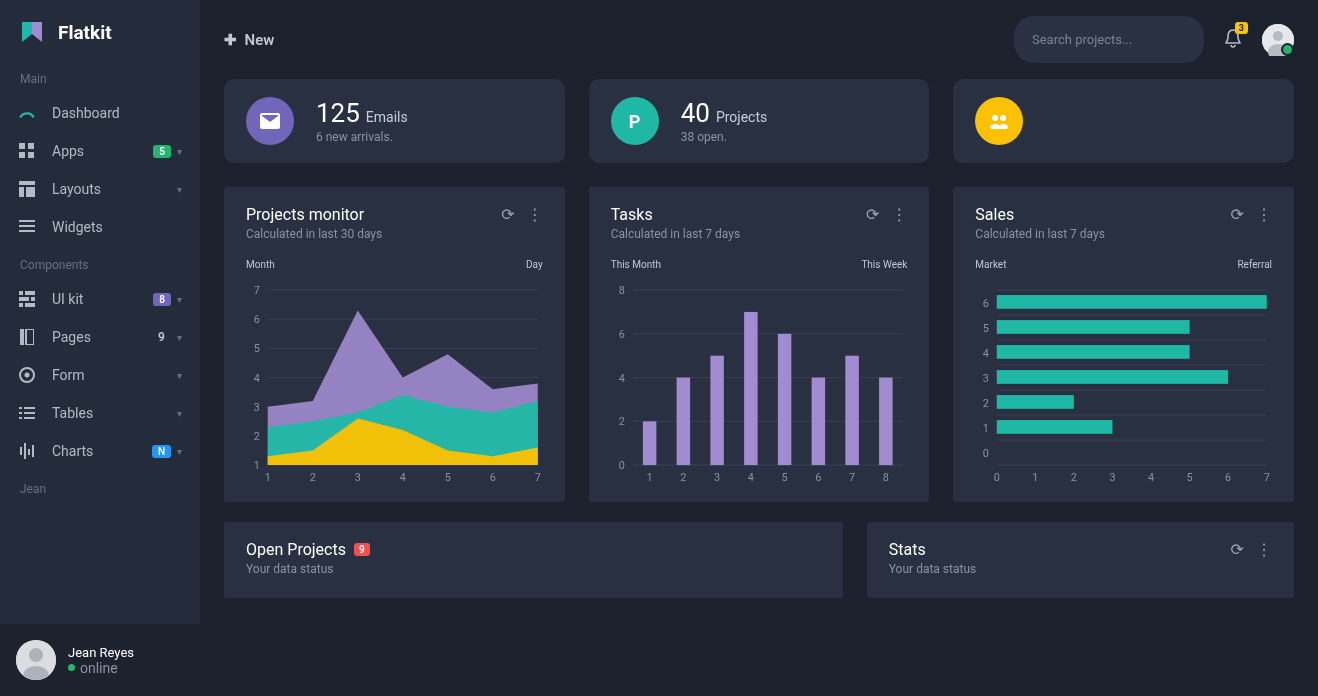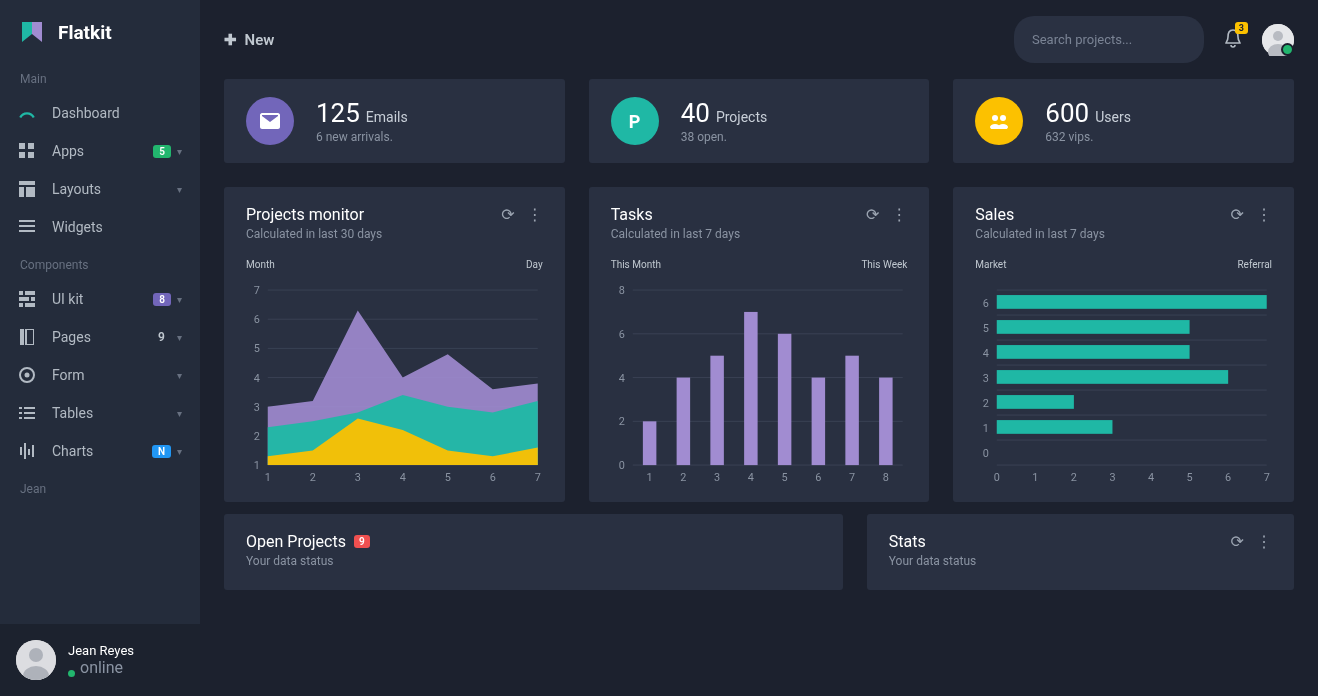--- a/index.html
+++ b/index.html
@@ -15,49 +15,49 @@
 .nav-label{flex:1}
 .nav-badge{font-size:10px;font-weight:600;padding:1px 6px;border-radius:3px;margin-right:6px}
 .nav-badge.green{background:#22b66e;color:#fff}
 .nav-badge.purple{background:#7266ba;color:#fff}
 .nav-badge.blue{background:#2196f3;color:#fff}
 .nav-badge.count{color:#c0c8d0;margin-right:6px;font-size:12px}
 .nav-caret{font-size:10px;color:#677080}
 .sidebar-footer{margin-top:auto;display:flex;align-items:center;padding:16px;background:#1c222e}
 .avatar{width:40px;height:40px;border-radius:50%;background:#ccc;margin-right:12px;overflow:hidden;display:flex;align-items:center;justify-content:center}
 .user-name{font-size:13px;color:#fff}
-.user-status{font-size:16px;color:#8a93a2;display:flex;align-items:flex-end;gap:5px}
+.user-status{font-size:14px;color:#8a93a2;display:flex;align-items:center;gap:5px}
 .status-dot{width:7px;height:7px;border-radius:50%;background:#22b66e}
 .main{flex:1;display:flex;flex-direction:column;overflow:hidden}
 .topbar{display:flex;align-items:center;padding:16px 24px;gap:12px}
 .new-btn{display:flex;align-items:center;gap:8px;color:#c0c8d0;font-size:15px;font-weight:600;cursor:pointer}
 .topbar-spacer{flex:1}
 .search{background:#2a3142;border-radius:20px;padding:16px 18px;font-size:13px;color:#7a8394;width:190px;border:none;outline:none}
 .search::placeholder{color:#7a8394}
 .bell-wrap{position:relative;cursor:pointer;margin-left:8px}
 .bell-badge{position:absolute;top:-6px;right:-6px;background:#fcc100;color:#1c212e;font-size:9px;font-weight:700;padding:1px 4px;border-radius:3px}
 .top-avatar{width:32px;height:32px;border-radius:50%;background:#ddd;margin-left:8px;position:relative}
 .top-avatar::after{content:"";position:absolute;bottom:0;right:0;width:9px;height:9px;background:#22b66e;border-radius:50%;border:2px solid #1c212e}
 .content{flex:1;padding:0 24px 0;overflow-y:auto}
 .page-header{display:flex;align-items:center;justify-content:space-between;padding:6px 0 28px}
 .page-title{font-size:28px;font-weight:400;color:#fff}
 .page-subtitle{font-size:13px;color:#8a93a2;margin-top:3px}
 .manage{display:flex;align-items:center;gap:14px;font-size:14px}
 .manage-label{color:#fff}
 .manage-select{display:flex;align-items:center;gap:14px;color:#c0c8d0;cursor:pointer}
 .stat-row{display:flex;gap:24px;margin-bottom:24px}
-.stat-card{flex:1;background:#293041;border-radius:3px;padding:18px 22px;display:flex;align-items:center;gap:22px}
+.stat-card{flex:1;background:#293041;border-radius:10px;padding:18px 22px;display:flex;align-items:center;gap:22px}
 .stat-icon{width:48px;height:48px;border-radius:50%;display:flex;align-items:center;justify-content:center}
 .stat-icon.purple{background:#7266ba}
 .stat-icon.teal{background:#1fb8a5}
 .stat-icon.yellow{background:#fcc100}
 .stat-value{font-size:26px;color:#fff;display:inline-block;margin-right:6px}
 .stat-label{font-size:14px;color:#c8cfd8}
 .stat-sub{font-size:12px;color:#8a93a2;margin-top:2px}
-.panel-row{display:flex;gap:24px;margin-bottom:12px}
+.panel-row{display:flex;gap:24px;margin-bottom:20px}
 .panel{flex:1;background:#293041;border-radius:3px;padding:18px 22px}
 .panel.half{flex:1}
 .panel-head{display:flex;align-items:flex-start;justify-content:space-between;margin-bottom:4px}
 .panel-title{font-size:16px;color:#fff}
 .panel-meta{font-size:12px;color:#8a93a2;margin-top:3px}
 .panel-actions{display:flex;gap:12px;align-items:center}
 .panel-action{color:#9aa3b0;cursor:pointer;font-size:16px}
 .tabs{display:flex;gap:22px;justify-content:space-between;margin:18px 0 14px;font-size:10px}
 .tab{color:#c0c8d0;cursor:pointer}
 .chart{height:200px;position:relative}
@@ -271,24 +271,20 @@
         </div>
         <div class="stat-card">
           <div class="stat-icon yellow">
               <svg width="22" height="16" viewBox="0 0 22 16">
                 <circle cx="7" cy="5" r="3" fill="#fff"></circle>
                 <circle cx="15" cy="5" r="3" fill="#fff"></circle>
                 <ellipse cx="7" cy="14" rx="5" ry="3" fill="#fff"></ellipse>
                 <ellipse cx="15" cy="14" rx="5" ry="3" fill="#fff"></ellipse>
               </svg>
             </div>
-          <div>
-            <div><span class="stat-value">600</span><span class="stat-label">Users</span></div>
-            <div class="stat-sub">632 vips.</div>
-          </div>
         </div>
       </div>
 
       <div class="panel-row">
         <div class="panel">
           <div class="panel-head">
             <div>
               <div class="panel-title">Projects monitor</div>
               <div class="panel-meta">Calculated in last 30 days</div>
             </div>

